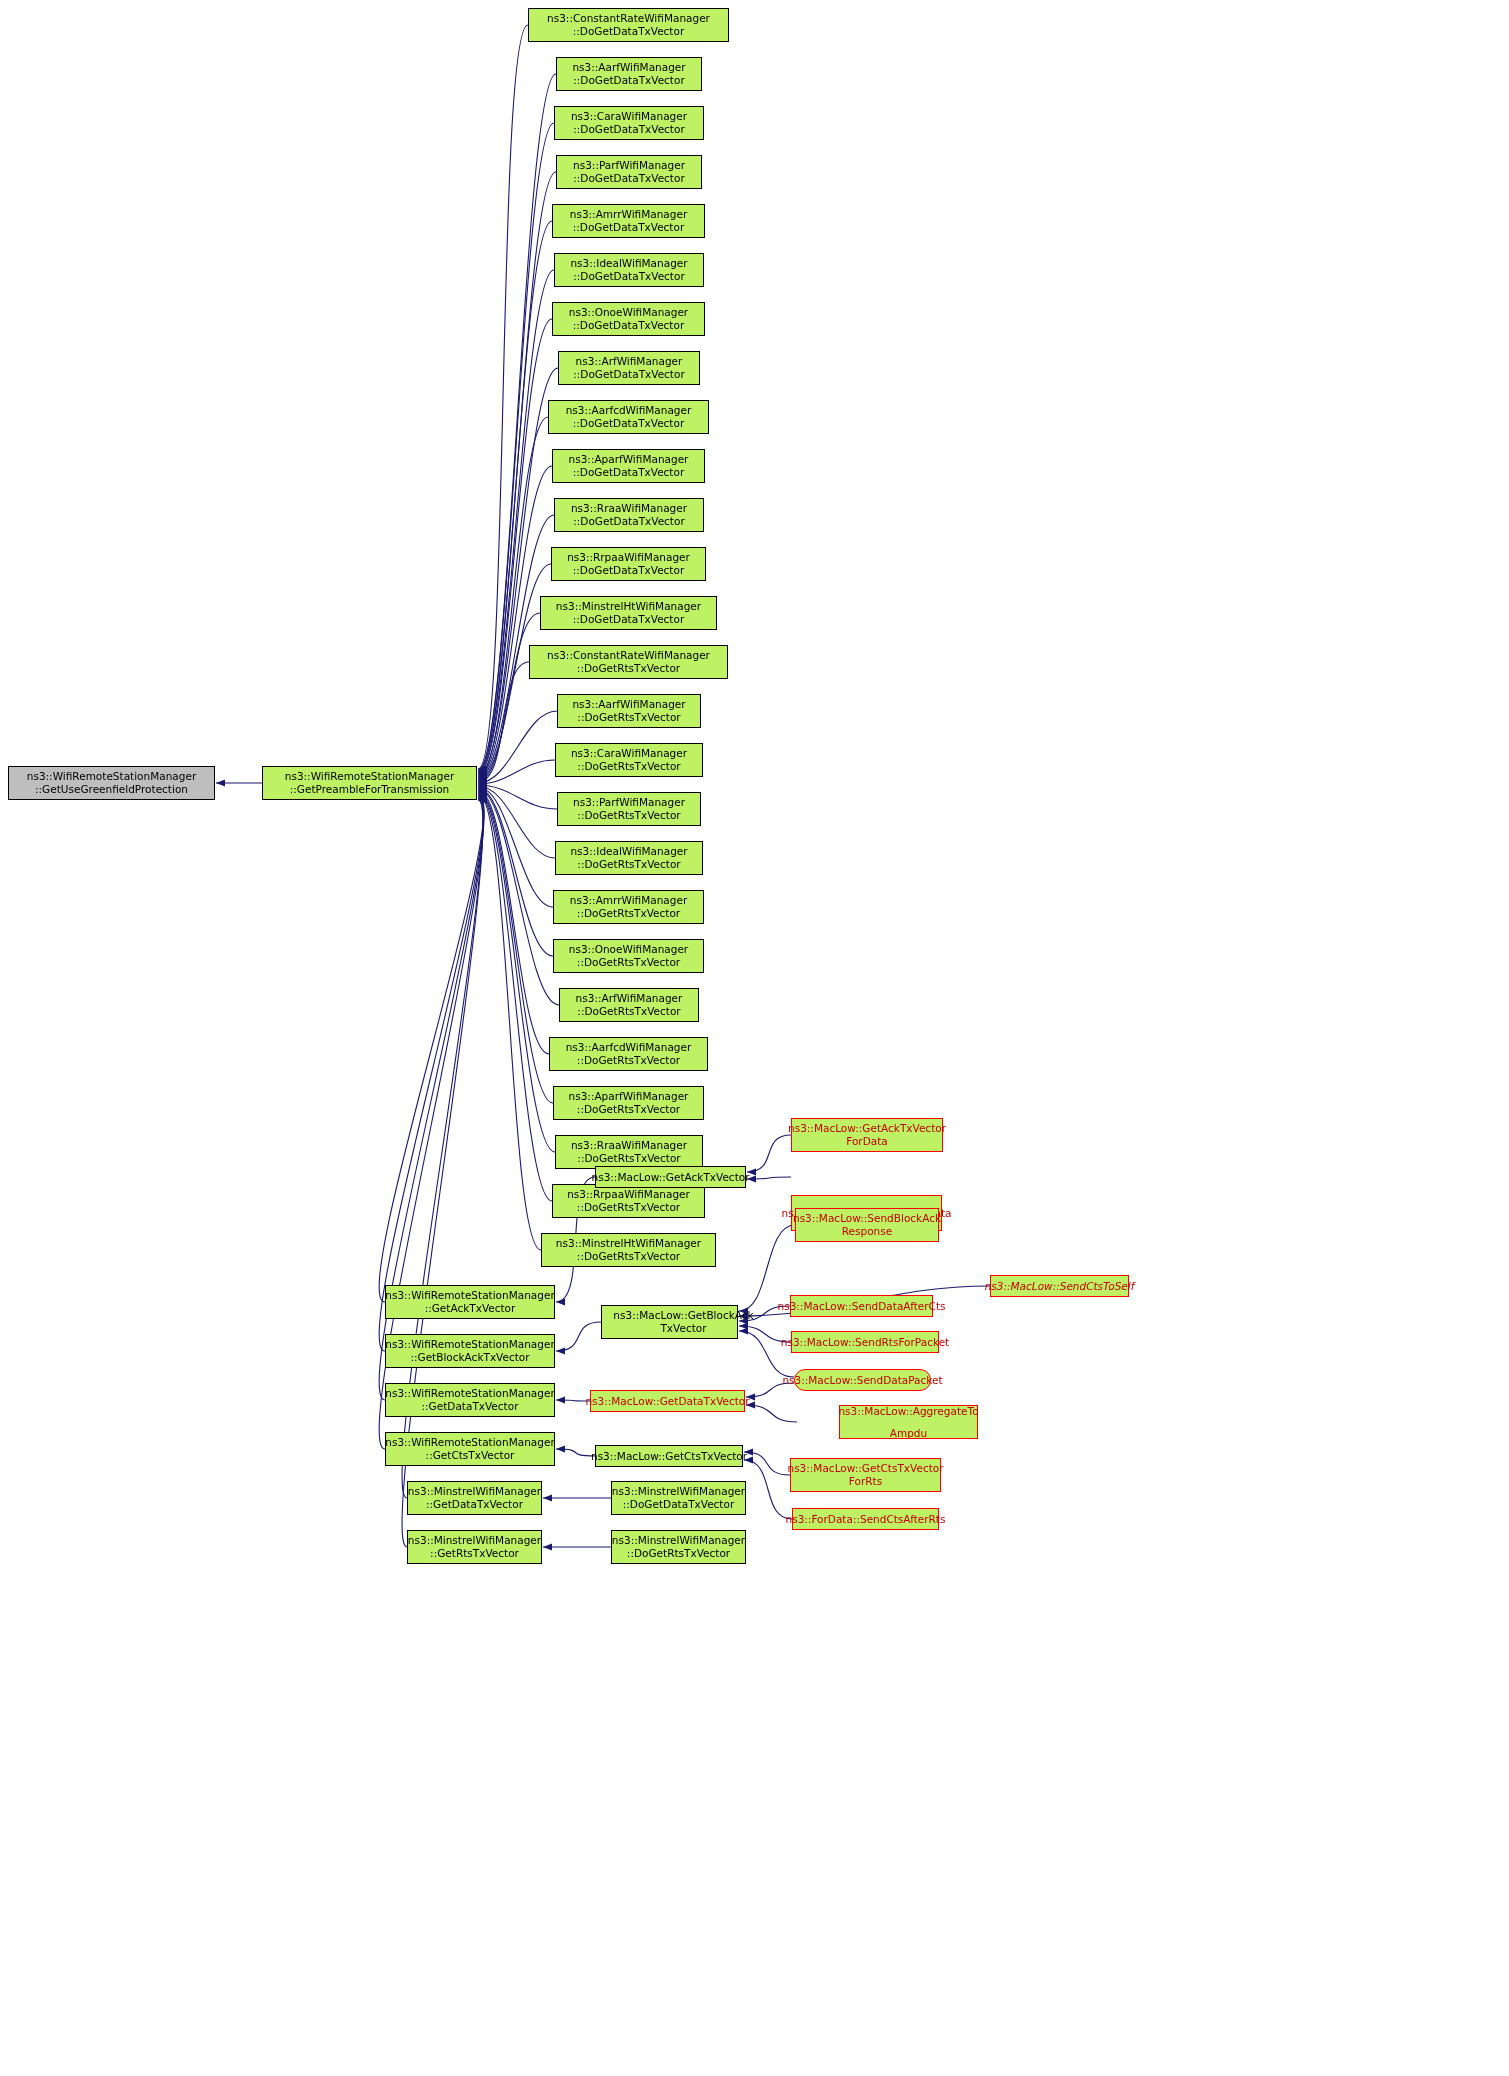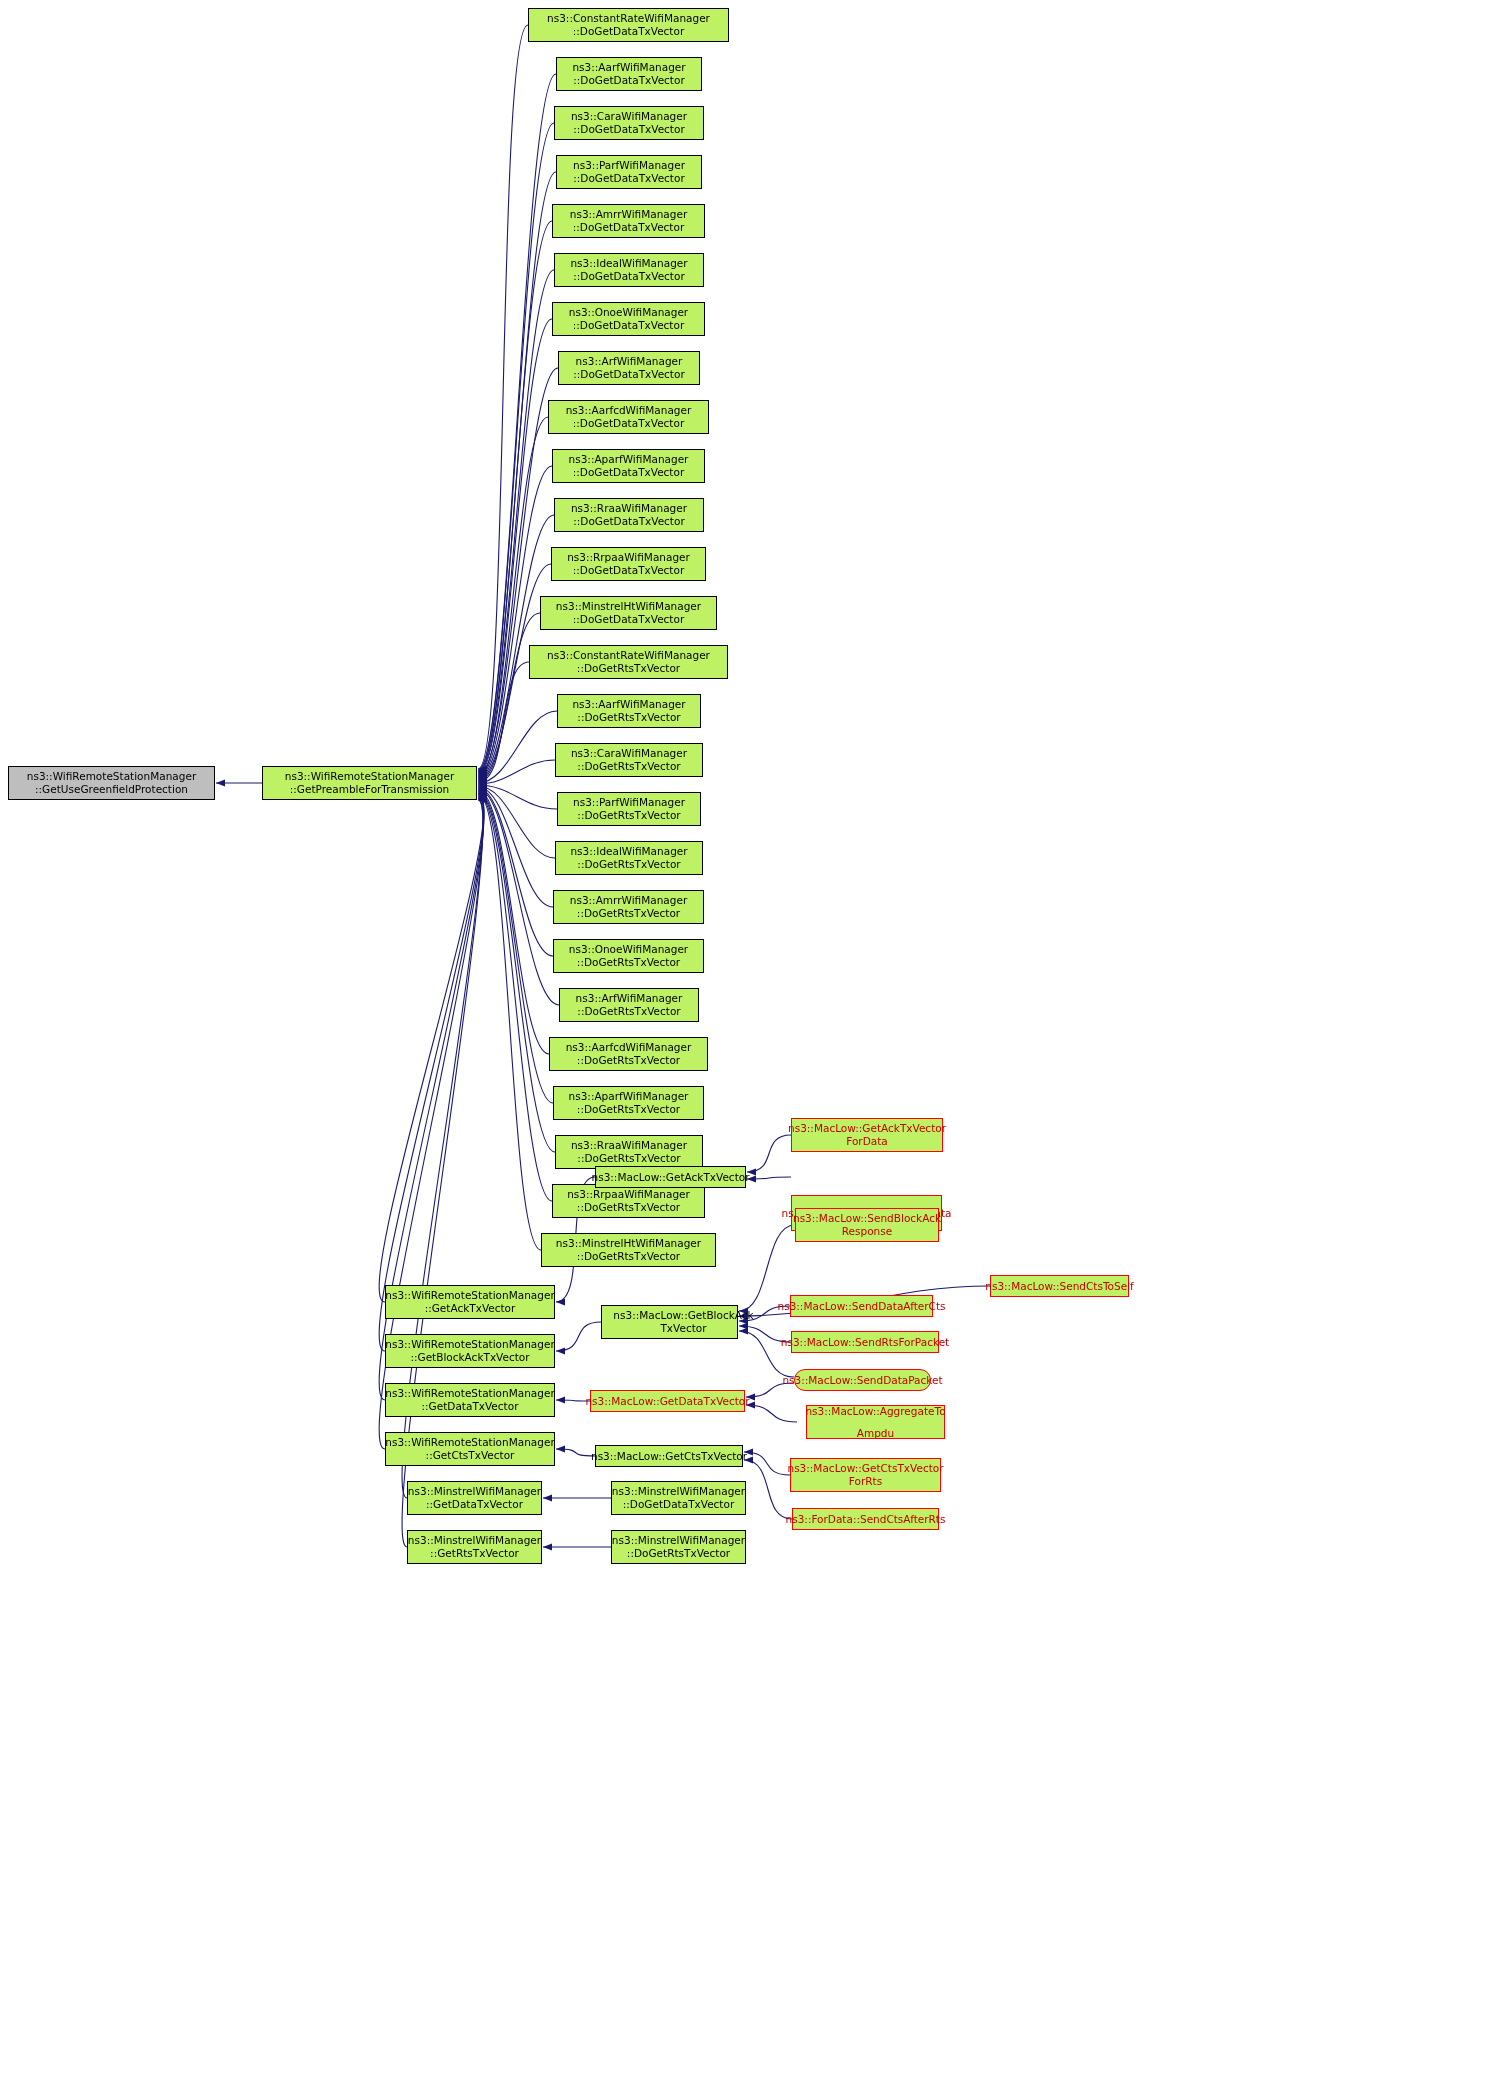--- a/index.html
+++ b/index.html
@@ -281,27 +281,27 @@
     </div>
     <div class="node red" style="left: 790px; top: 1295px; width: 143px; height: 22px;">
       <span>ns3::MacLow::SendDataAfterCts</span>
     </div>
     <div class="node red" style="left: 791px; top: 1331px; width: 148px; height: 22px;">
       <span>ns3::MacLow::SendRtsForPacket</span>
     </div>
     <div class="node red" style="left: 794px; top: 1369px; width: 137px; height: 22px; border-radius: 11px;">
       <span>ns3::MacLow::SendDataPacket</span>
     </div>
-    <div class="node red" style="left: 806px; top: 1405px; width: 139px; height: 34px; gap: 9px;">
+    <div class="node red" style="left: 839px; top: 1405px; width: 139px; height: 34px; gap: 9px;">
       <span>ns3::MacLow::AggregateTo</span>
       <span>Ampdu</span>
     </div>
     <div class="node red" style="left: 790px; top: 1458px; width: 151px; height: 34px;">
       <span>ns3::MacLow::GetCtsTxVector</span>
       <span>ForRts</span>
     </div>
     <div class="node red" style="left: 792px; top: 1508px; width: 147px; height: 22px;">
       <span>ns3::ForData::SendCtsAfterRts</span>
     </div>
-    <div class="node red" style="left: 990px; top: 1275px; width: 139px; height: 22px;">
+    <div class="node red" style="left: 990px; top: 1275px; width: 139px; height: 22px; font-style: italic;">
       <span>ns3::MacLow::SendCtsToSelf</span>
     </div>
   </div>
 
 </body></html>

